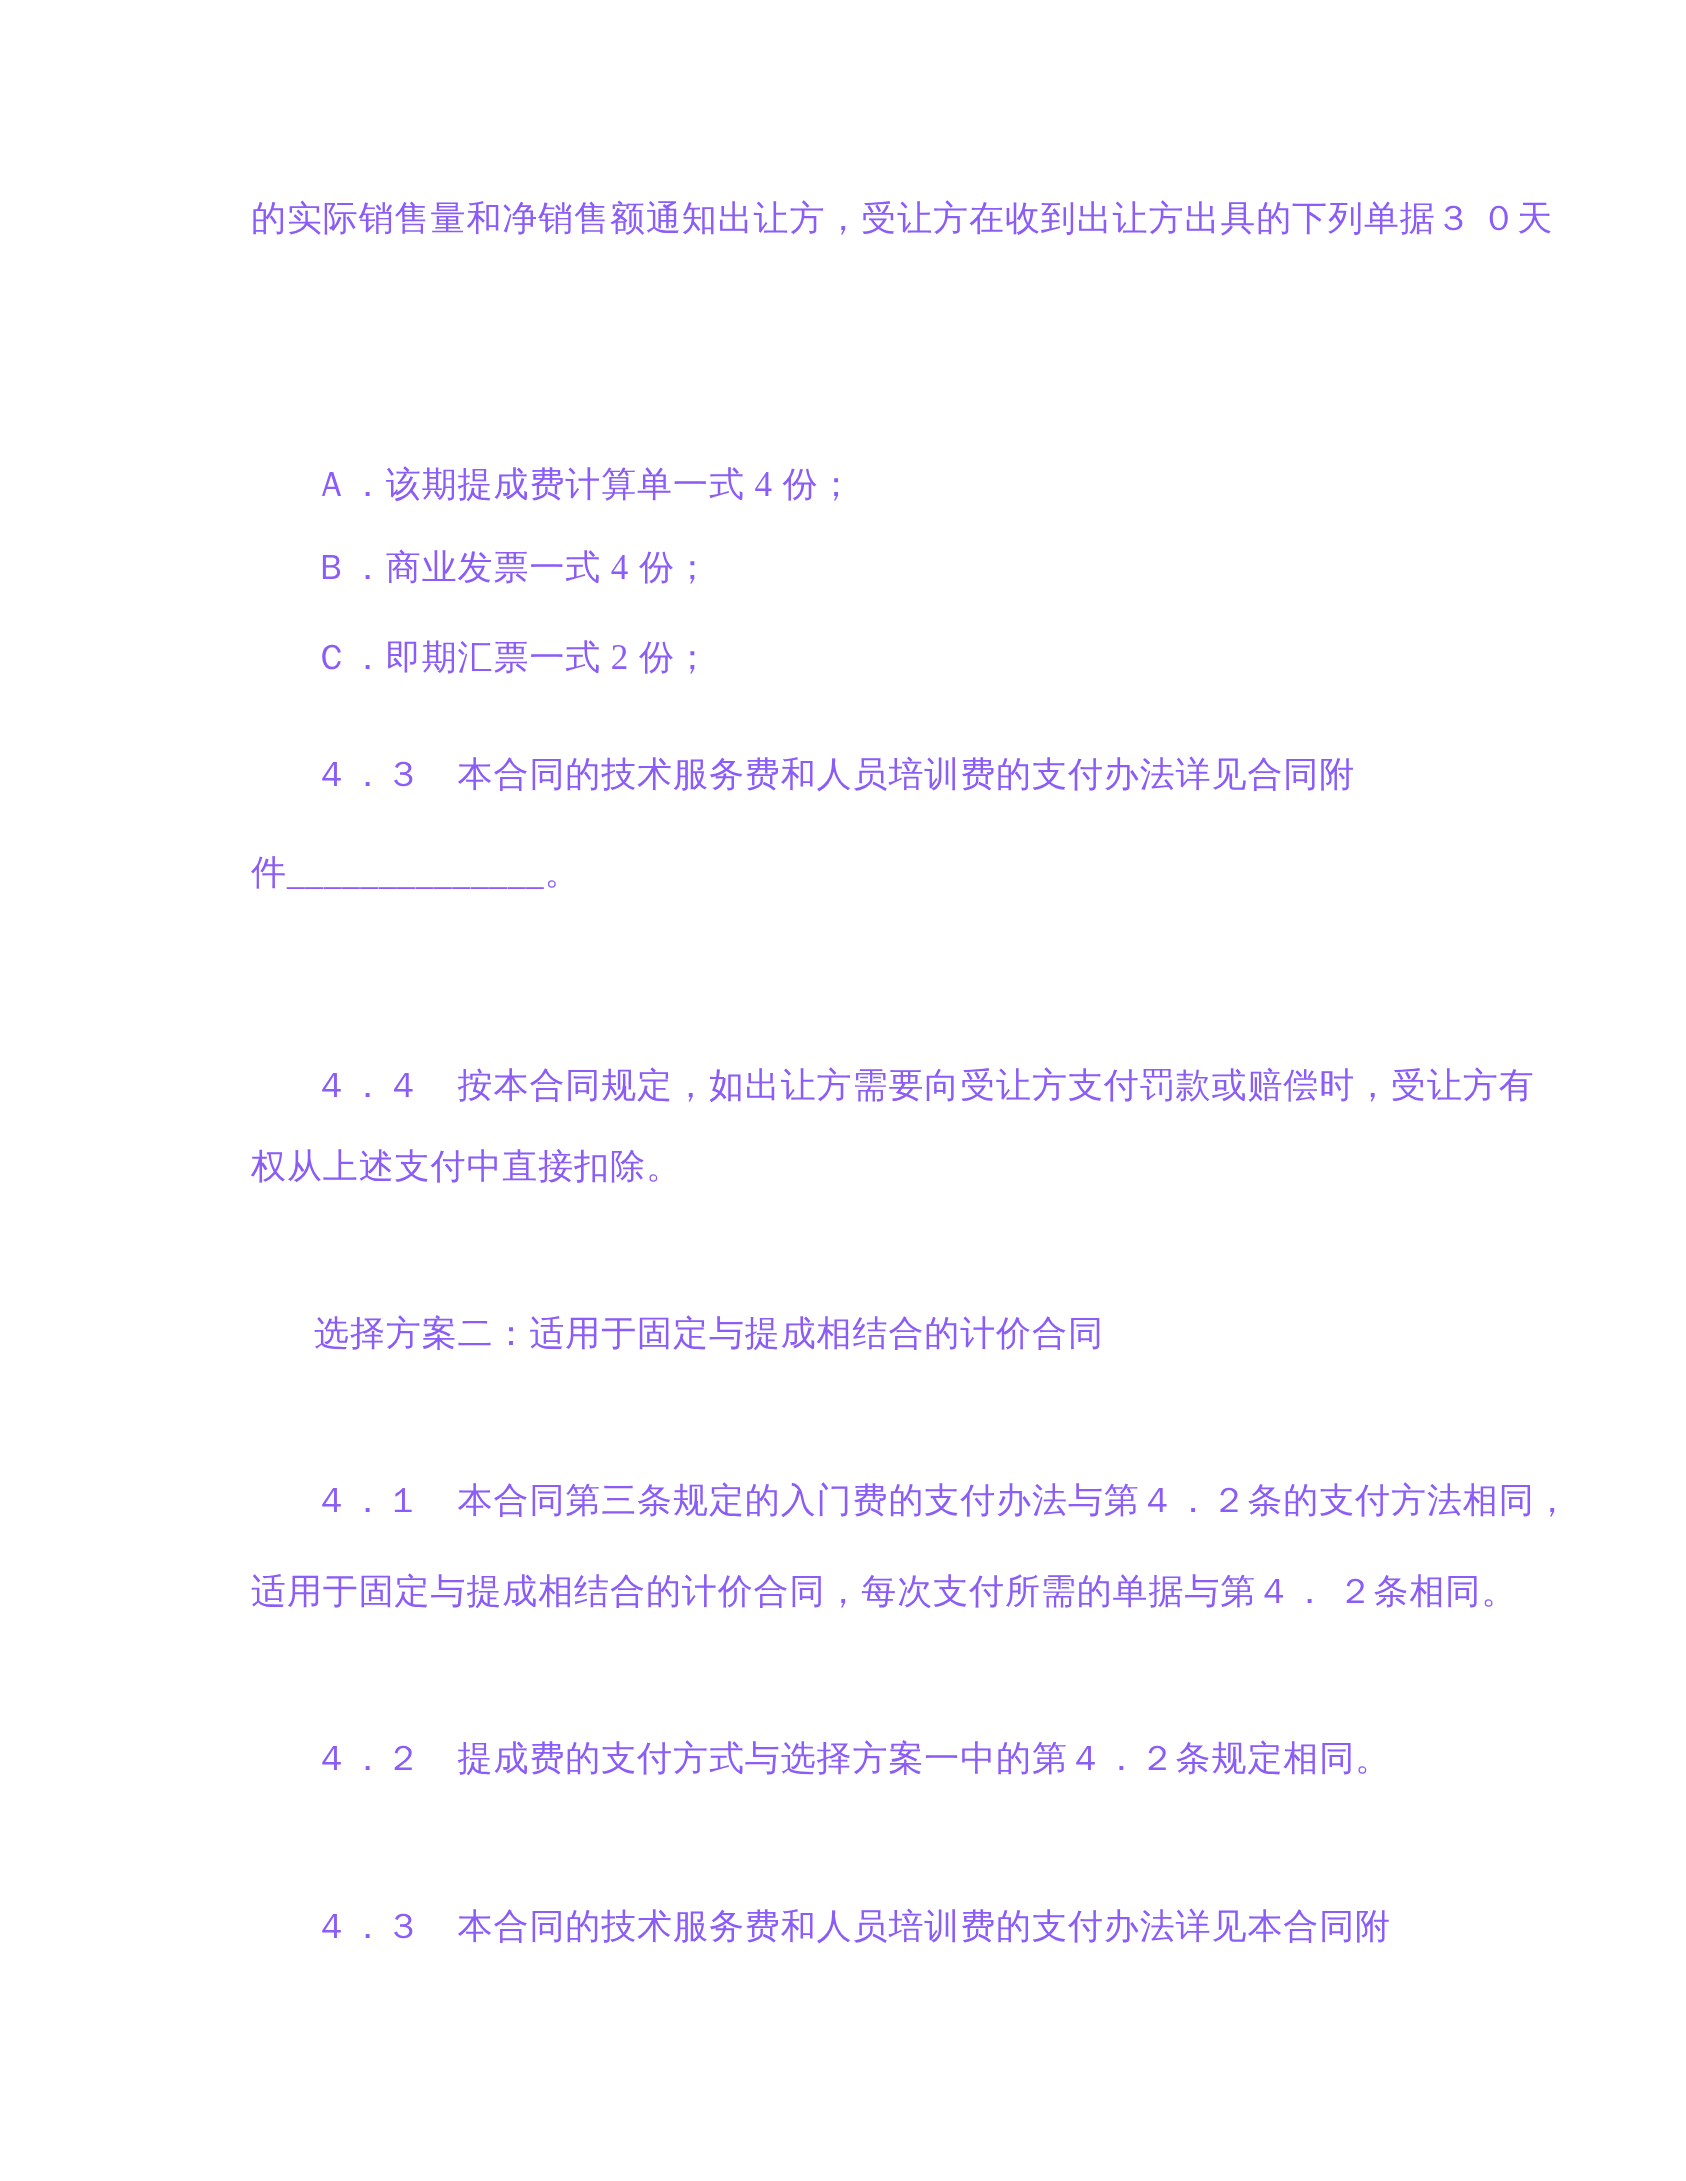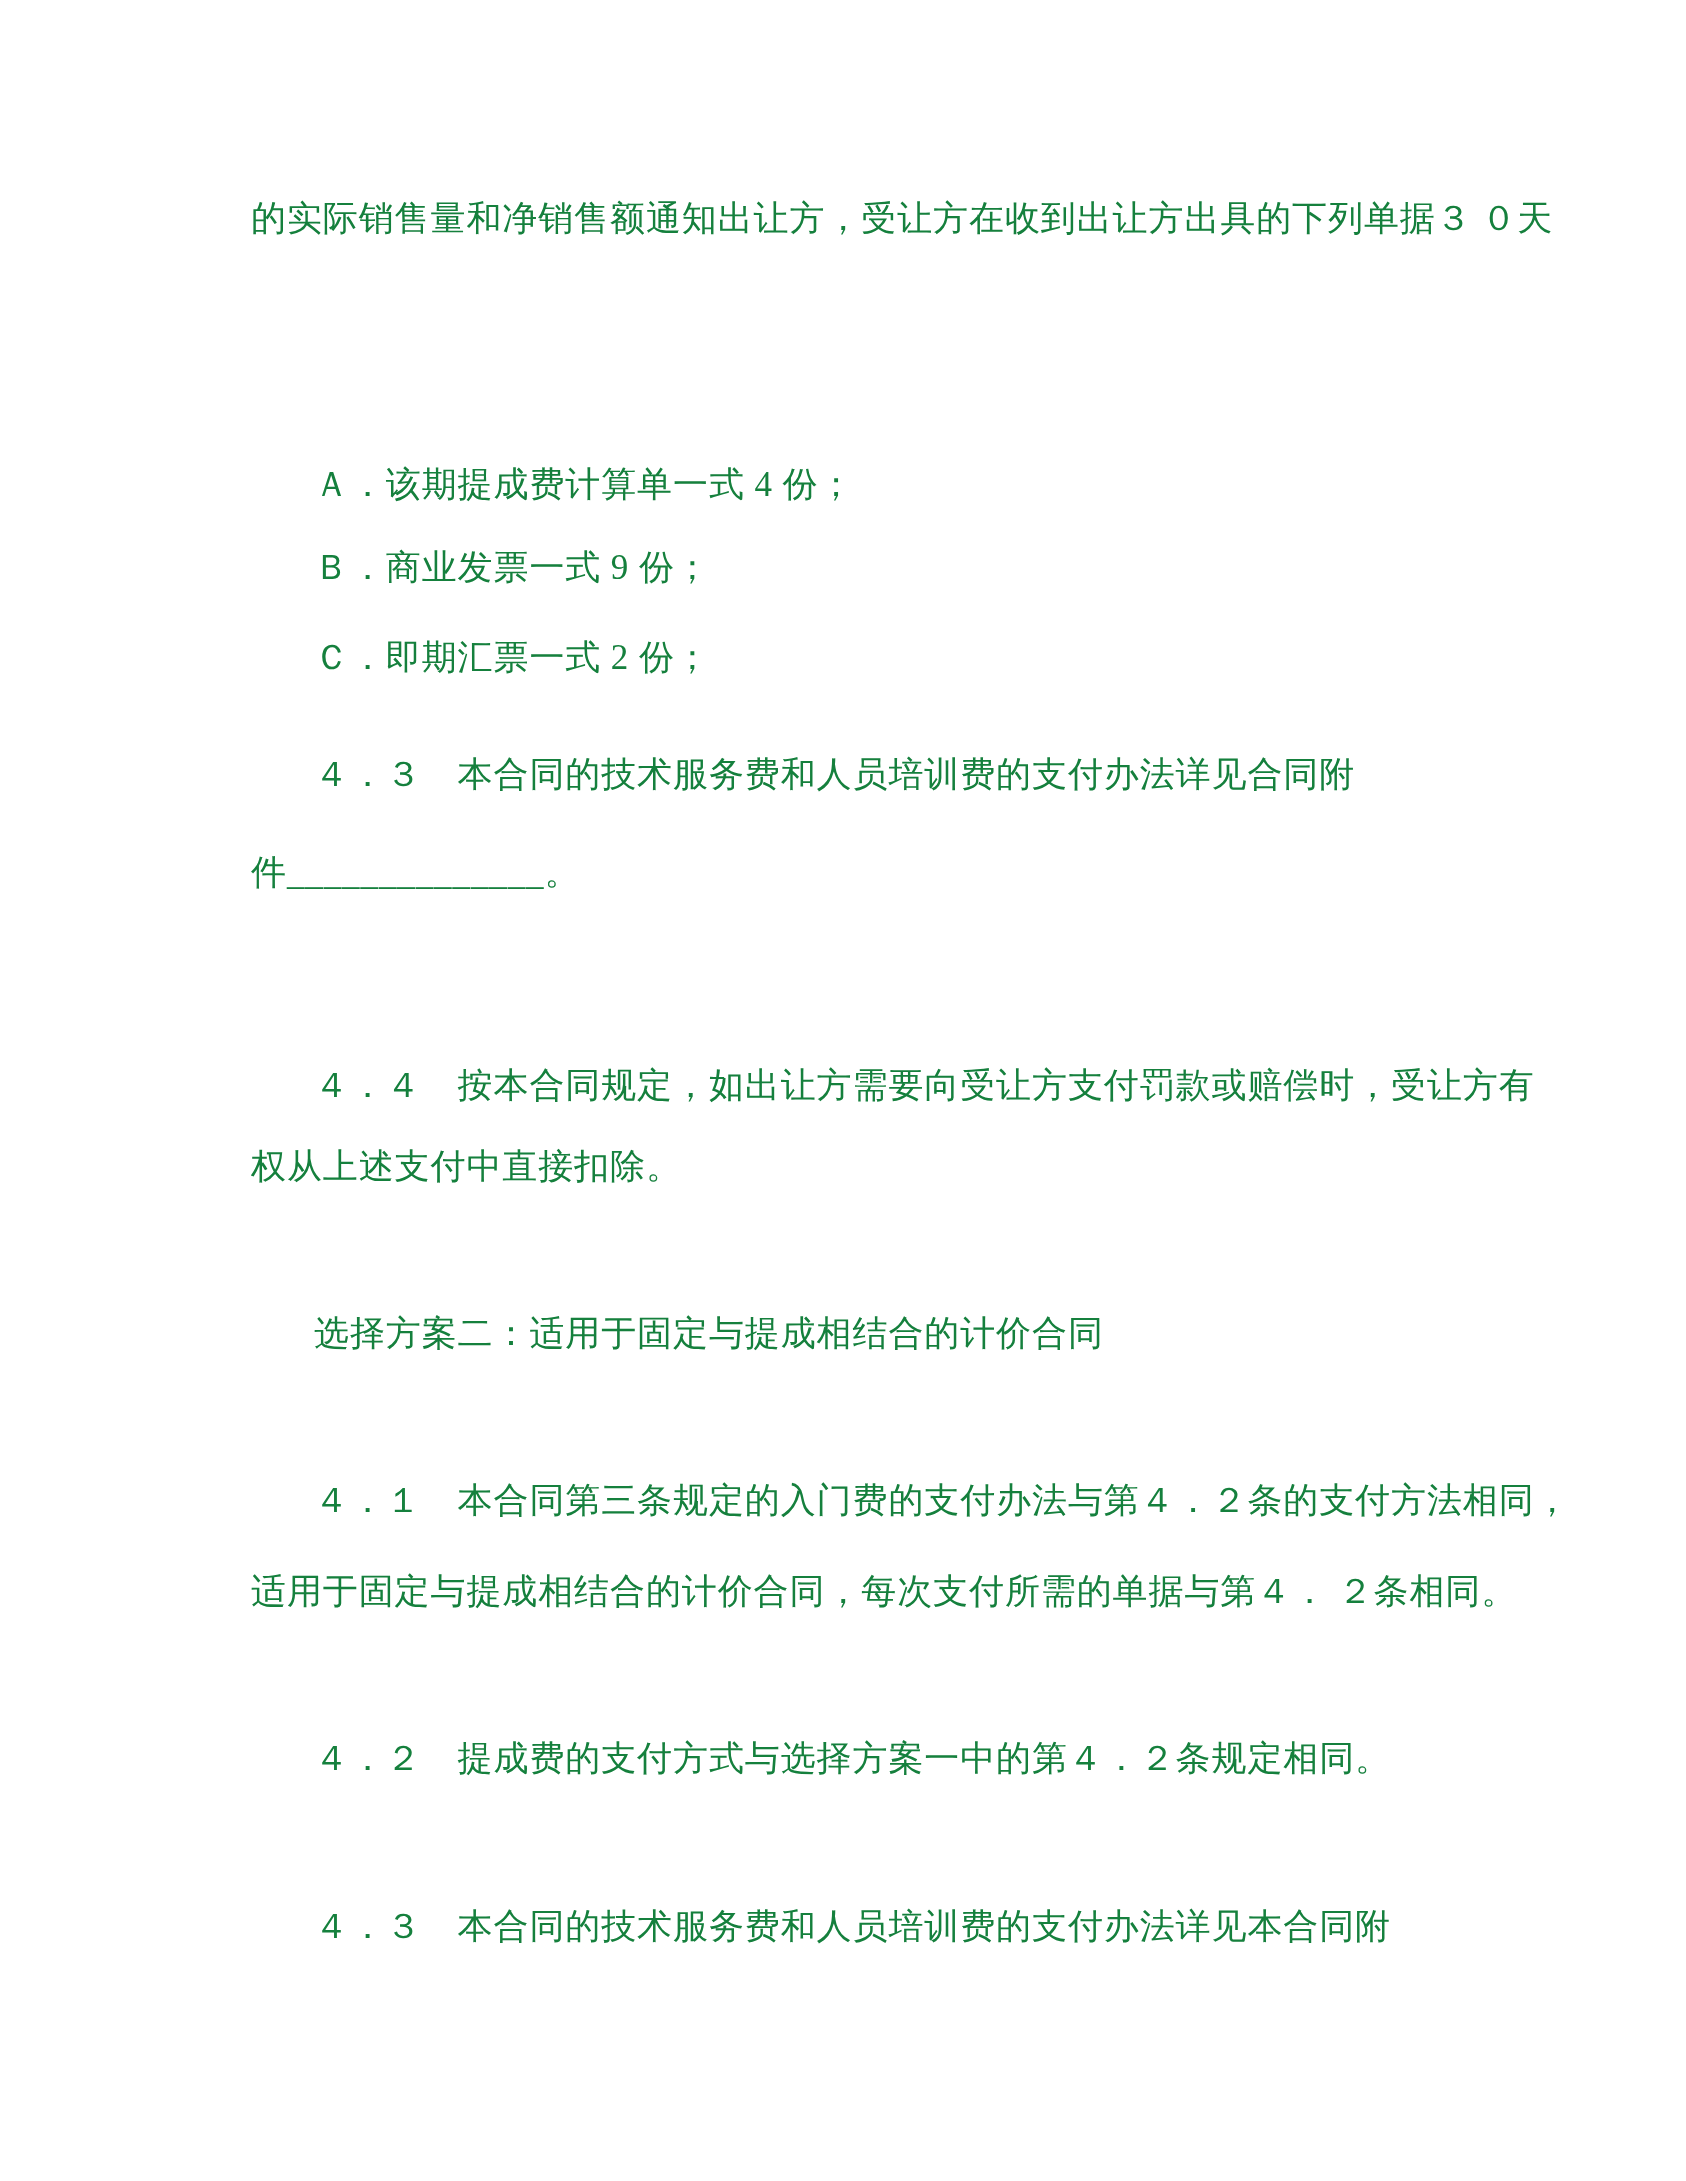--- a/index.html
+++ b/index.html
@@ -7,42 +7,42 @@
     padding: 0;
     background: #e8e8e8;
   }
   .page {
     position: relative;
     width: 1686px;
     height: 2182px;
     background: #ffffff;
     overflow: hidden;
     font-family: "Liberation Serif", "DejaVu Serif", serif;
-    color: #15803d;
+    color: #8b5cf6;
   }
   .line {
     position: absolute;
     left: 251px;
     right: 165px;
     font-size: 35px;
     line-height: 42px;
     white-space: pre;
     letter-spacing: 0.9px;
   }
   .line.indent {
     left: 314px;
   }
 </style>
 </head>
 <body>
 
 <div class="page">
   <div class="line" style="top:198px">的实际销售量和净销售额通知出让方，受让方在收到出让方出具的下列单据３ ０天</div>
   <div class="line indent" style="top:464px">Ａ．该期提成费计算单一式 4 份；</div>
-  <div class="line indent" style="top:547px">Ｂ．商业发票一式 9 份；</div>
+  <div class="line indent" style="top:547px">Ｂ．商业发票一式 4 份；</div>
   <div class="line indent" style="top:637px">Ｃ．即期汇票一式 2 份；</div>
   <div class="line indent" style="top:754px">４．３　本合同的技术服务费和人员培训费的支付办法详见合同附</div>
   <div class="line" style="top:852px">件______________。</div>
   <div class="line indent" style="top:1065px">４．４　按本合同规定，如出让方需要向受让方支付罚款或赔偿时，受让方有</div>
   <div class="line" style="top:1146px">权从上述支付中直接扣除。</div>
   <div class="line indent" style="top:1313px">选择方案二：适用于固定与提成相结合的计价合同</div>
   <div class="line indent" style="top:1480px">４．１　本合同第三条规定的入门费的支付办法与第４．２条的支付方法相同，</div>
   <div class="line" style="top:1571px">适用于固定与提成相结合的计价合同，每次支付所需的单据与第４． ２条相同。</div>
   <div class="line indent" style="top:1738px">４．２　提成费的支付方式与选择方案一中的第４．２条规定相同。</div>
   <div class="line indent" style="top:1906px">４．３　本合同的技术服务费和人员培训费的支付办法详见本合同附</div>

